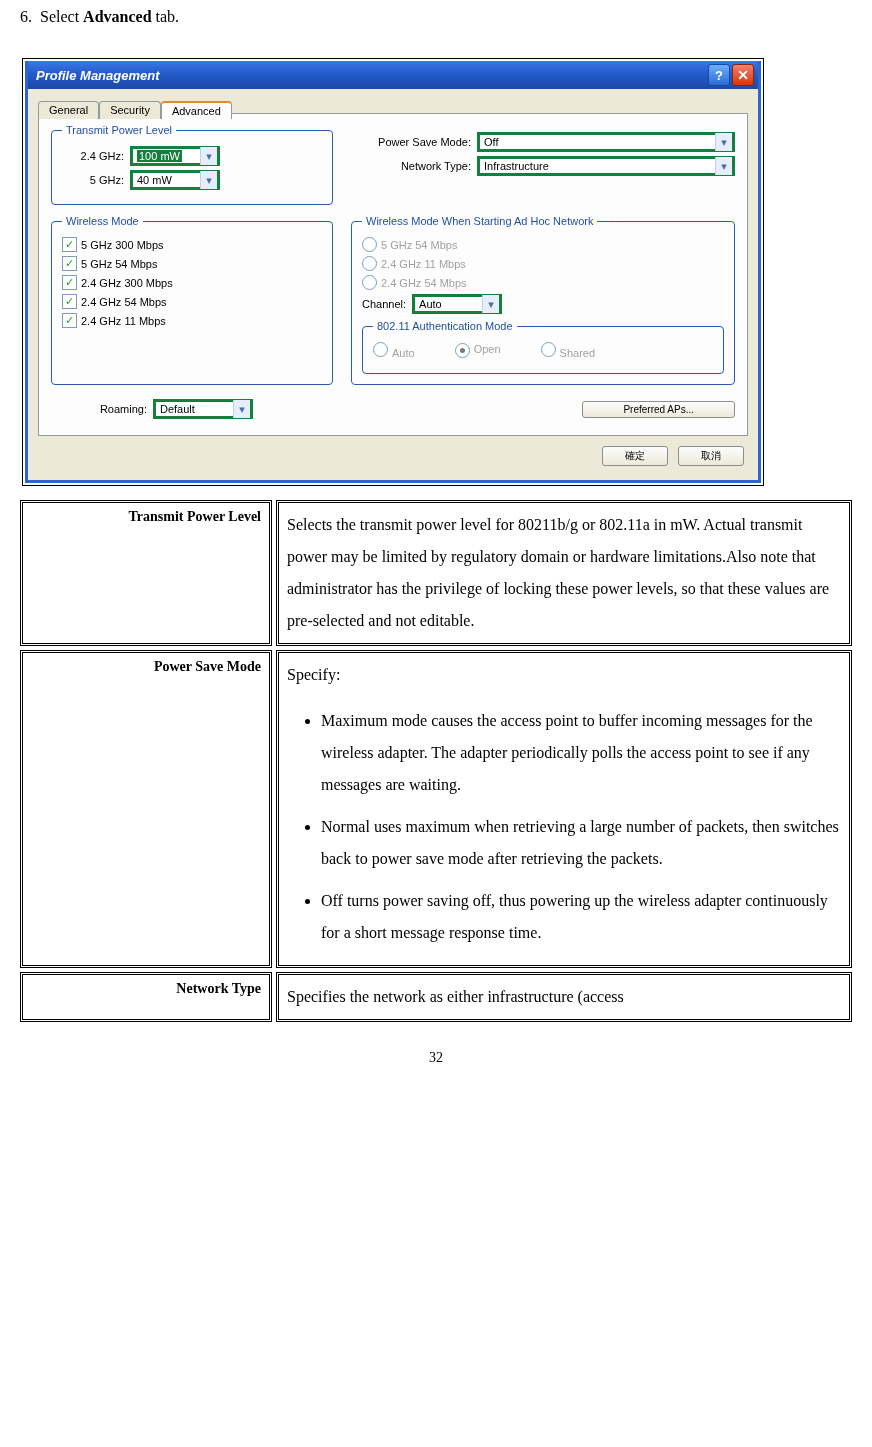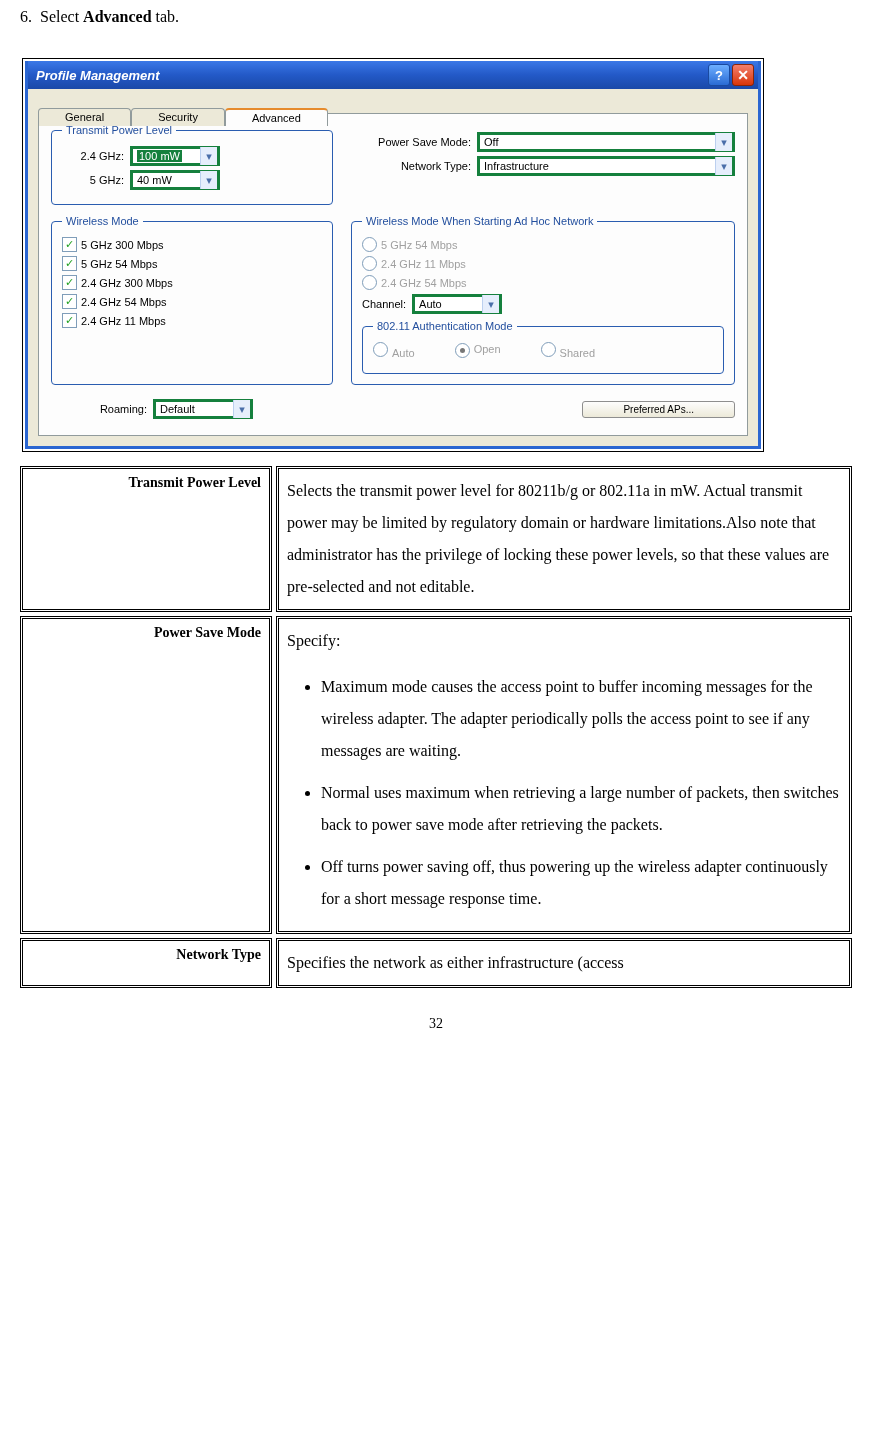--- a/index.html
+++ b/index.html
@@ -58,24 +58,24 @@
   }
   .help-btn { background: linear-gradient(to bottom, #6daeff, #2a6bd4); border: 1px solid #1a4aa0; }
   .close-btn { background: linear-gradient(to bottom, #f37f6d, #d8350a); border: 1px solid #8a2408; font-size: 14px; }
   .dialog-body { padding: 6px 10px 10px 10px; background: #ece9d8; }
   .tabs-row { display: flex; border-bottom: 1px solid #919b9c; margin-bottom: 0; }
   .tab {
     background: #ece9d8;
     border: 1px solid #919b9c;
     border-bottom: none;
     border-radius: 4px 4px 0 0;
-    padding: 2px 26px;
+    padding: 2px 10px;
     margin-right: 0;
     position: relative;
-    top: 13px;
+    top: 6px;
     font-size: 11px;
     color: #000;
   }
   .tab.active {
     background: #fdfdfd;
     border-top: 2px solid #e68b2c;
     z-index: 2;
   }
   .tabpane {
     border: 1px solid #919b9c;
@@ -267,20 +267,24 @@
         <div style="display:flex; align-items:center">
           <span class="lbl" style="width:96px">Roaming:</span>
           <div class="sel" style="width:100px">
             <span>Default</span>
             <span class="dd">▾</span>
           </div>
         </div>
         <button class="winbtn" style="padding:2px 40px">Preferred APs...</button>
       </div>
 
+    </div>
+    <div class="btn-row">
+      <button class="winbtn">確定</button>
+      <button class="winbtn">取消</button>
     </div>
   </div>
 </div>
 </div>
 
 <table class="desc">
   <tbody>
       <tr>
     <td class="key">Transmit Power Level</td>
     <td class="val">Selects the transmit power level for 80211b/g or 802.11a in mW. Actual transmit power may be limited by regulatory domain or hardware limitations.Also note that administrator has the privilege of locking these power levels, so that these values are pre-selected and not editable.</td>

